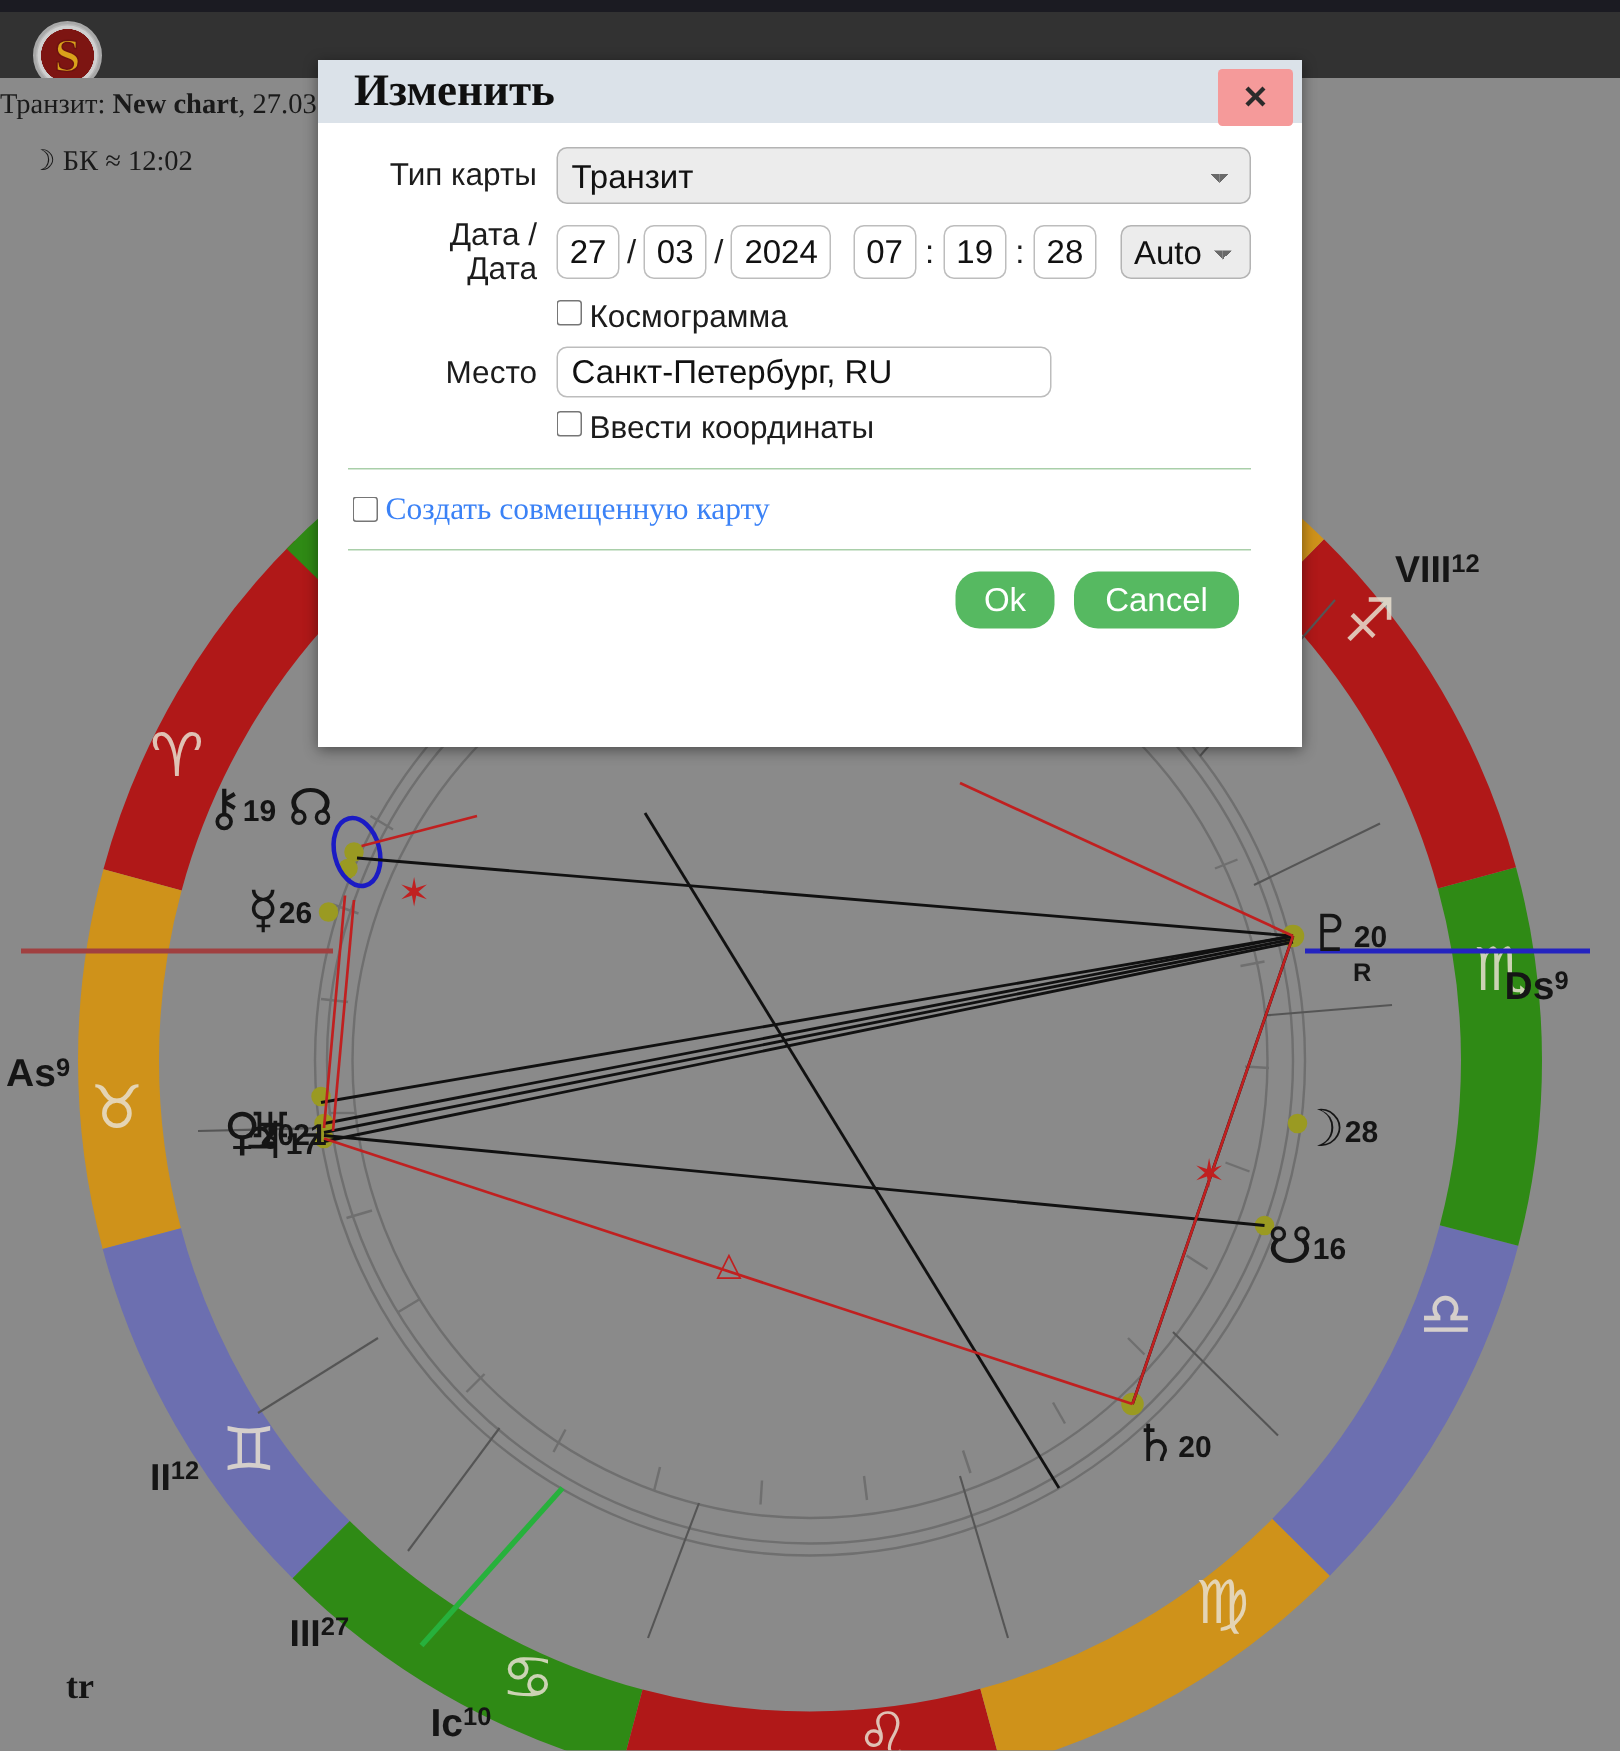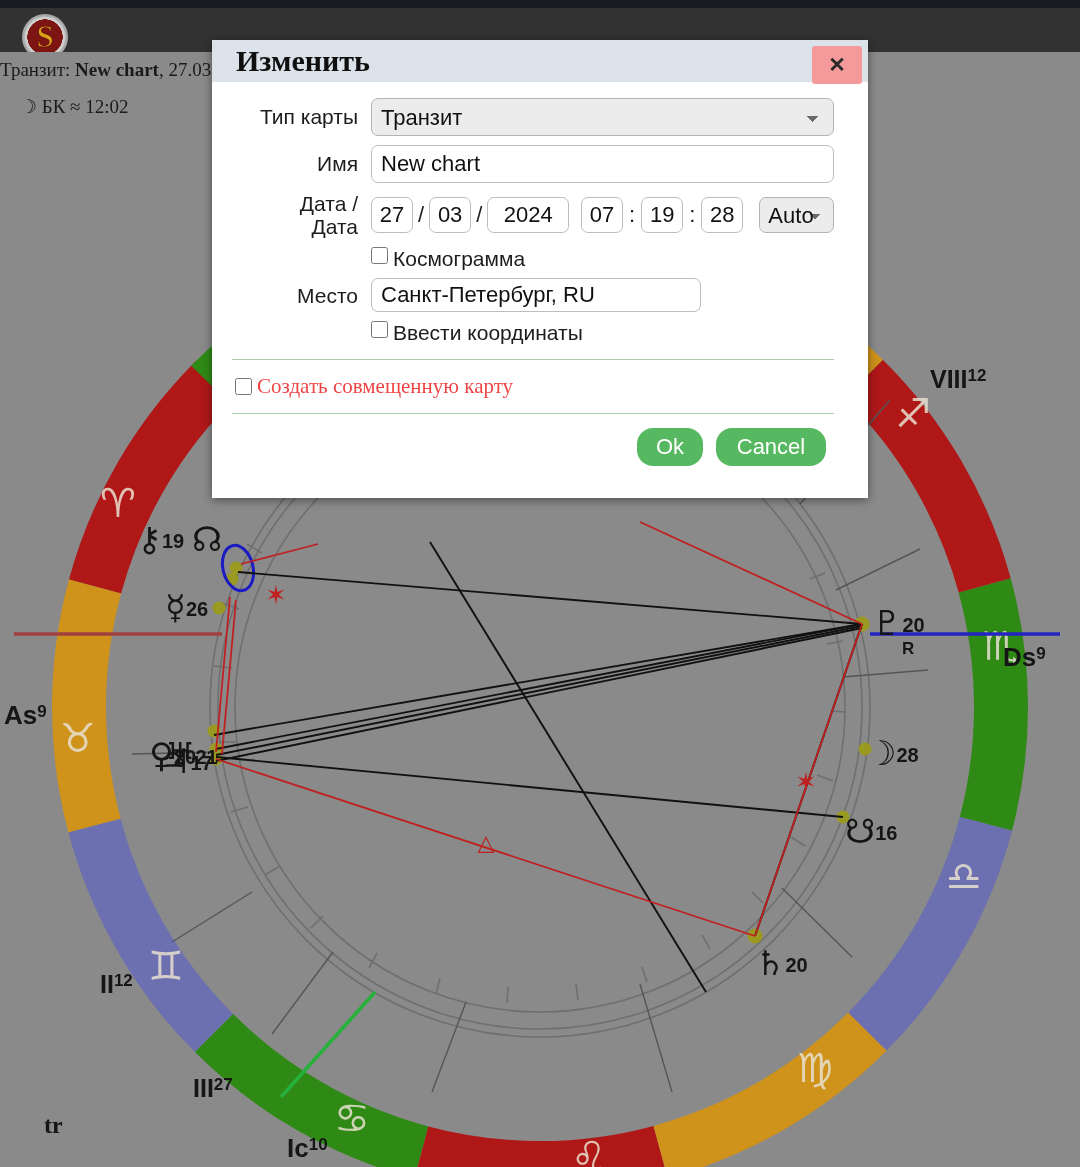--- a/index.html
+++ b/index.html
@@ -155,21 +155,21 @@
     padding: 0 9px;
     font-size: 21px;
   }
   .dt-box {
     height: 36px; background: #fff;
     border: 1px solid #bdbdbd; border-radius: 7px;
     text-align: center; padding: 0 2px;
     font-size: 22px;
   }
   .w2 { width: 42px; }
-  .w4 { width: 82px; }
+  .w4 { width: 67px; }
   .sep { font-size: 22px; color: #1c1c1c; margin: 0 5px; }
   .sep.colon { margin: 0 6px; }
   .gap { width: 18px; }
   .sel-auto {
     width: 104px; height: 36px; margin-left: 16px;
     background: #ececec; border: 1px solid #b4b4b4; border-radius: 7px;
     padding: 0 8px; font-size: 22px;
     -webkit-appearance: none; appearance: none;
     background-image:
       linear-gradient(45deg, transparent 50%, #6a6a6a 50%),
@@ -185,21 +185,21 @@
     font-family: "Liberation Sans", sans-serif;
     font-size: 21px; color: #1c1c1c;
   }
 
   .hr { border: none; border-top: 1px solid #a9cfa9; margin: 14px 0 0 0; }
 
   .merge-row { display: flex; align-items: center; margin: 14px 0 0 3px; }
   .merge-row input { width: 17px; height: 17px; margin: 0 5px 0 0; }
   .merge-row label {
     font-family: "Liberation Serif", serif;
-    font-size: 21px; color: #ef4444;
+    font-size: 21px; color: #3b82f6;
   }
 
   .btn-row {
     display: flex; justify-content: flex-end; align-items: center;
     margin-top: 14px; padding-right: 8px;
   }
   .btn {
     font-family: "Liberation Sans", sans-serif;
     font-size: 22px; color: #ffffff;
     background: #56b961; border: none; border-radius: 16px;
@@ -427,24 +427,20 @@
 
     <div class="modal-body">
 
       <div class="frow">
         <div class="flabel">Тип карты</div>
         <select class="ctl sel-type">
           <option>Транзит</option>
         </select>
       </div>
 
-      <div class="frow">
-        <div class="flabel">Имя</div>
-        <input class="ctl inp-name" value="New chart" style="">
-      </div>
 
       <div class="frow">
         <div class="flabel">
           <span>Дата /</span><br>
           <span>Дата</span>
         </div>
         <input class="ctl dt-box w2" value="27" style="">
         <span class="sep">/</span>
         <input class="ctl dt-box w2" value="03" style="">
         <span class="sep">/</span>

